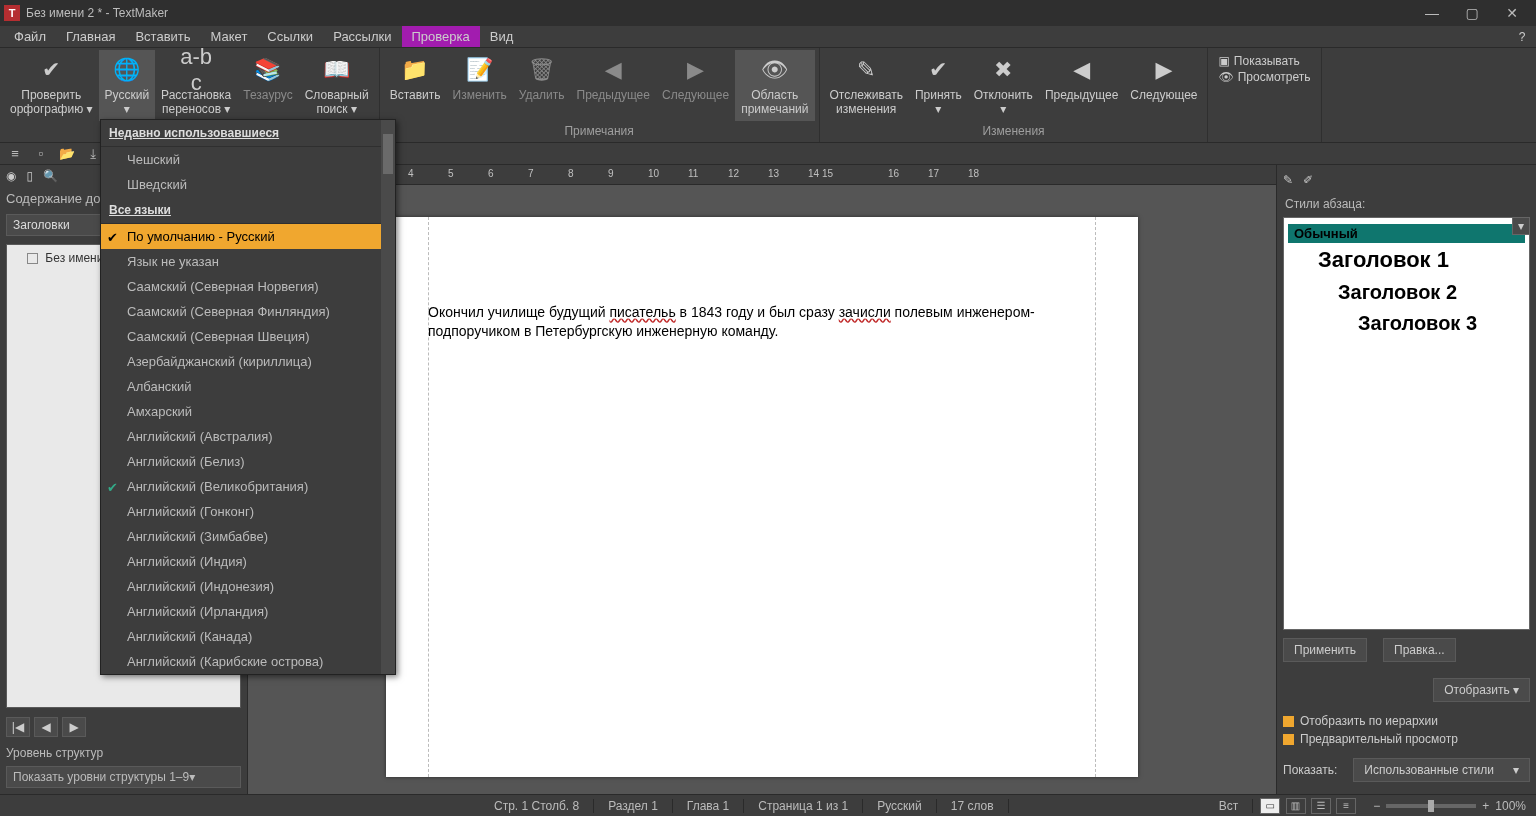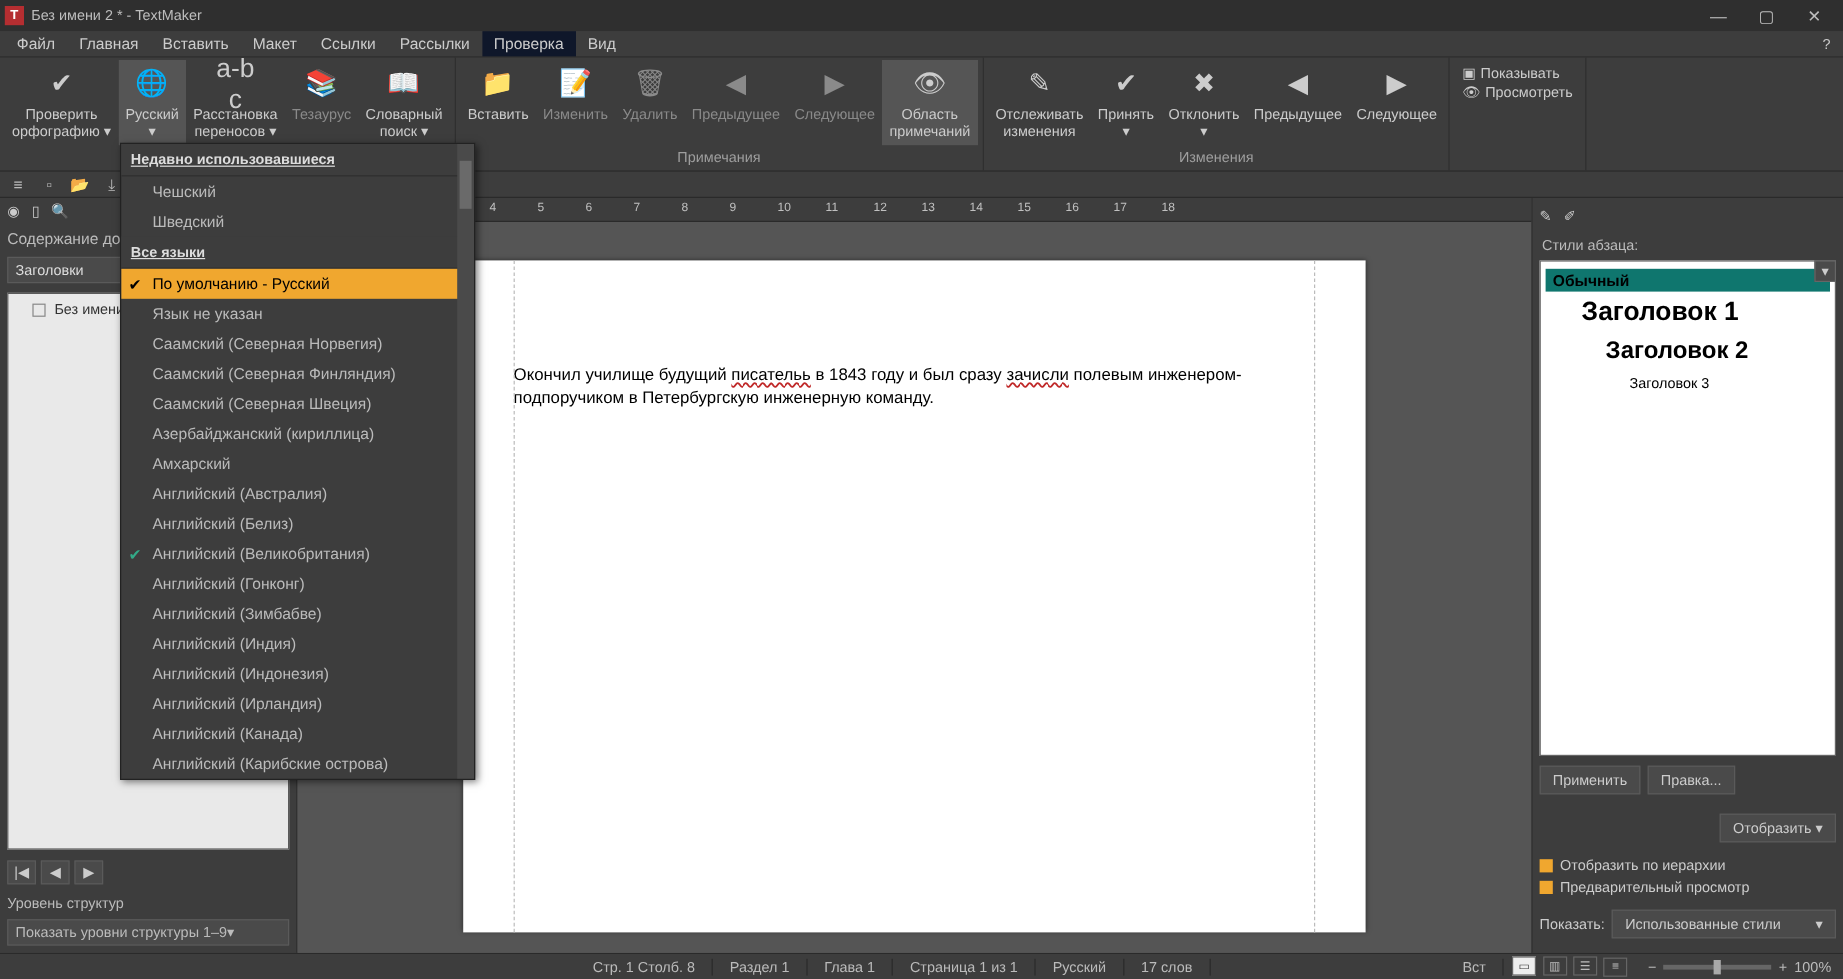--- a/index.html
+++ b/index.html
@@ -4,21 +4,21 @@
 <style>
 * { margin: 0; padding: 0; box-sizing: border-box; font-family: "Segoe UI", Tahoma, sans-serif; -webkit-font-smoothing: antialiased; }
 html, body { width: 1536px; height: 816px; overflow: hidden; background: #3d3d3d; color: #ccc; font-size: 12px; user-select: none; }
 .titlebar { height: 26px; background: #2f2f2f; display: flex; align-items: center; padding: 0 4px; color: #bdbdbd; }
 .titlebar .app-icon { width: 16px; height: 16px; background: #b52e31; display: inline-flex; align-items: center; justify-content: center; color: #fff; font-weight: bold; font-size: 11px; margin-right: 6px; }
 .titlebar .title { flex: 1; font-size: 12px; }
 .titlebar .win-btns { display: flex; }
 .titlebar .win-btn { width: 40px; height: 26px; display: flex; align-items: center; justify-content: center; font-size: 14px; color: #bbb; }
 .menubar { height: 22px; background: #3d3d3d; border-bottom: 1px solid #2a2a2a; display: flex; align-items: stretch; padding-left: 4px; }
 .menubar .mitem { padding: 0 10px; display: flex; align-items: center; color: #ccc; font-size: 13px; }
-.menubar .mitem.active { background: #0f172a; }
+.menubar .mitem.active { background: #a21caf; }
 .menubar .spacer { flex: 1; }
 .menubar .help { width: 28px; display: flex; align-items: center; justify-content: center; color: #ccc; }
 .ribbon { height: 95px; background: #3d3d3d; border-bottom: 1px solid #2a2a2a; display: flex; position: relative; }
 .rgroup { display: flex; flex-direction: column; border-right: 1px solid #2f2f2f; padding: 2px 4px 0 4px; }
 .rgroup .grow { flex: 1; display: flex; align-items: flex-start; }
 .rgroup .glabel { text-align: center; color: #9e9e9e; font-size: 12px; padding: 2px 0 4px; }
 .rbtn { display: flex; flex-direction: column; align-items: center; justify-content: flex-start; padding: 4px 6px; min-width: 50px; color: #ccc; text-align: center; font-size: 12px; line-height: 1.2; }
 .rbtn.dim { color: #8a8a8a; }
 .rbtn .ricon { width: 32px; height: 32px; display: flex; align-items: center; justify-content: center; margin-bottom: 2px; font-size: 22px; }
 .rbtn.highlight { background: #555; }
@@ -51,22 +51,22 @@
 .page .margin-left, .page .margin-right { position: absolute; top: 0; bottom: 0; border-left: 1px dashed #bbb; }
 .page .margin-left { left: 42px; } .page .margin-right { right: 42px; }
 .rightpanel { width: 260px; background: #3d3d3d; border-left: 1px solid #2a2a2a; display: flex; flex-direction: column; padding: 4px 6px; }
 .rightpanel .toolstrip { height: 22px; display: flex; align-items: center; gap: 10px; }
 .rightpanel .panel-title { padding: 6px 2px; color: #bbb; }
 .rightpanel .stylebox { flex: 1; background: #fff; color: #000; border: 1px solid #666; padding: 6px 4px; position: relative; }
 .rightpanel .stylebox .dropbtn { position: absolute; right: -1px; top: -1px; width: 18px; height: 18px; background: #4a4a4a; color: #ccc; display: flex; align-items: center; justify-content: center; border: 1px solid #666; }
 .rightpanel .style-normal { background: #0f766e; font-weight: bold; padding: 2px 6px; font-size: 13px; }
 .rightpanel .style-h1 { font-size: 22px; font-weight: bold; padding: 4px 0 4px 30px; }
 .rightpanel .style-h2 { font-size: 20px; font-weight: bold; padding: 4px 0 4px 50px; }
-.rightpanel .style-h3 { font-size: 12px; font-weight: normal; padding: 4px 0 4px 70px; }
-.rightpanel .btnrow { display: flex; gap: 6px; padding: 8px 0; }
+.rightpanel .style-h3 { font-size: 20px; font-weight: bold; padding: 4px 0 4px 70px; }
+.rightpanel .btnrow { display: flex; gap: 16px; padding: 8px 0; }
 .rightpanel .pbtn { background: #4a4a4a; border: 1px solid #5a5a5a; padding: 4px 10px; color: #ccc; }
 .rightpanel .checks { padding: 2px 0; }
 .rightpanel .checks label { display: flex; align-items: center; gap: 6px; padding: 2px 0; color: #ccc; }
 .rightpanel .checks .cb { width: 11px; height: 11px; background: #f0a72f; }
 .statusbar { height: 22px; background: #3d3d3d; border-top: 1px solid #2a2a2a; display: flex; align-items: center; color: #bbb; font-size: 12px; }
 .statusbar .cell { padding: 0 14px; border-right: 1px solid #2a2a2a; }
 .statusbar .spacer { flex: 1; }
 .statusbar .viewbtn { width: 20px; height: 16px; border: 1px solid #666; margin: 0 1px; display: inline-flex; align-items: center; justify-content: center; font-size: 10px; }
 .statusbar .viewbtn.active { background: #eee; color: #333; }
 .statusbar .zoom { display: flex; align-items: center; gap: 6px; padding: 0 10px; }
@@ -268,21 +268,21 @@
           <span class="num" style="left: 160px;">5</span>
           <span class="num" style="left: 200px;">6</span>
           <span class="num" style="left: 240px;">7</span>
           <span class="num" style="left: 280px;">8</span>
           <span class="num" style="left: 320px;">9</span>
           <span class="num" style="left: 360px;">10</span>
           <span class="num" style="left: 400px;">11</span>
           <span class="num" style="left: 440px;">12</span>
           <span class="num" style="left: 480px;">13</span>
           <span class="num" style="left: 520px;">14</span>
-          <span class="num" style="left: 560px;">15</span>
+          <span class="num" style="left: 534px;">15</span>
           <span class="num" style="left: 600px;">16</span>
           <span class="num" style="left: 640px;">17</span>
           <span class="num" style="left: 680px;">18</span>
         </div>
     </div>
     <div class="pagearea">
       <div class="page">
         <div class="margin-left"></div>
         <div class="margin-right"></div>
         <p>
@@ -363,20 +363,21 @@
   <div class="head">Недавно использовавшиеся</div>
     <div class="it">Чешский</div>
     <div class="it">Шведский</div>
     <div class="head">Все языки</div>
     <div class="it sel">По умолчанию - Русский<span class="chk" style="color: rgb(0, 0, 0);">✔</span></div>
     <div class="it">Язык не указан</div>
     <div class="it">Саамский (Северная Норвегия)</div>
     <div class="it">Саамский (Северная Финляндия)</div>
     <div class="it">Саамский (Северная Швеция)</div>
     <div class="it">Азербайджанский (кириллица)</div>
+    <div class="it">Албанский</div>
     <div class="it">Амхарский</div>
     <div class="it">Английский (Австралия)</div>
     <div class="it">Английский (Белиз)</div>
     <div class="it">Английский (Великобритания)<span class="chk" style="color: rgb(51, 170, 136);">✔</span></div>
     <div class="it">Английский (Гонконг)</div>
     <div class="it">Английский (Зимбабве)</div>
     <div class="it">Английский (Индия)</div>
     <div class="it">Английский (Индонезия)</div>
     <div class="it">Английский (Ирландия)</div>
     <div class="it">Английский (Канада)</div>

